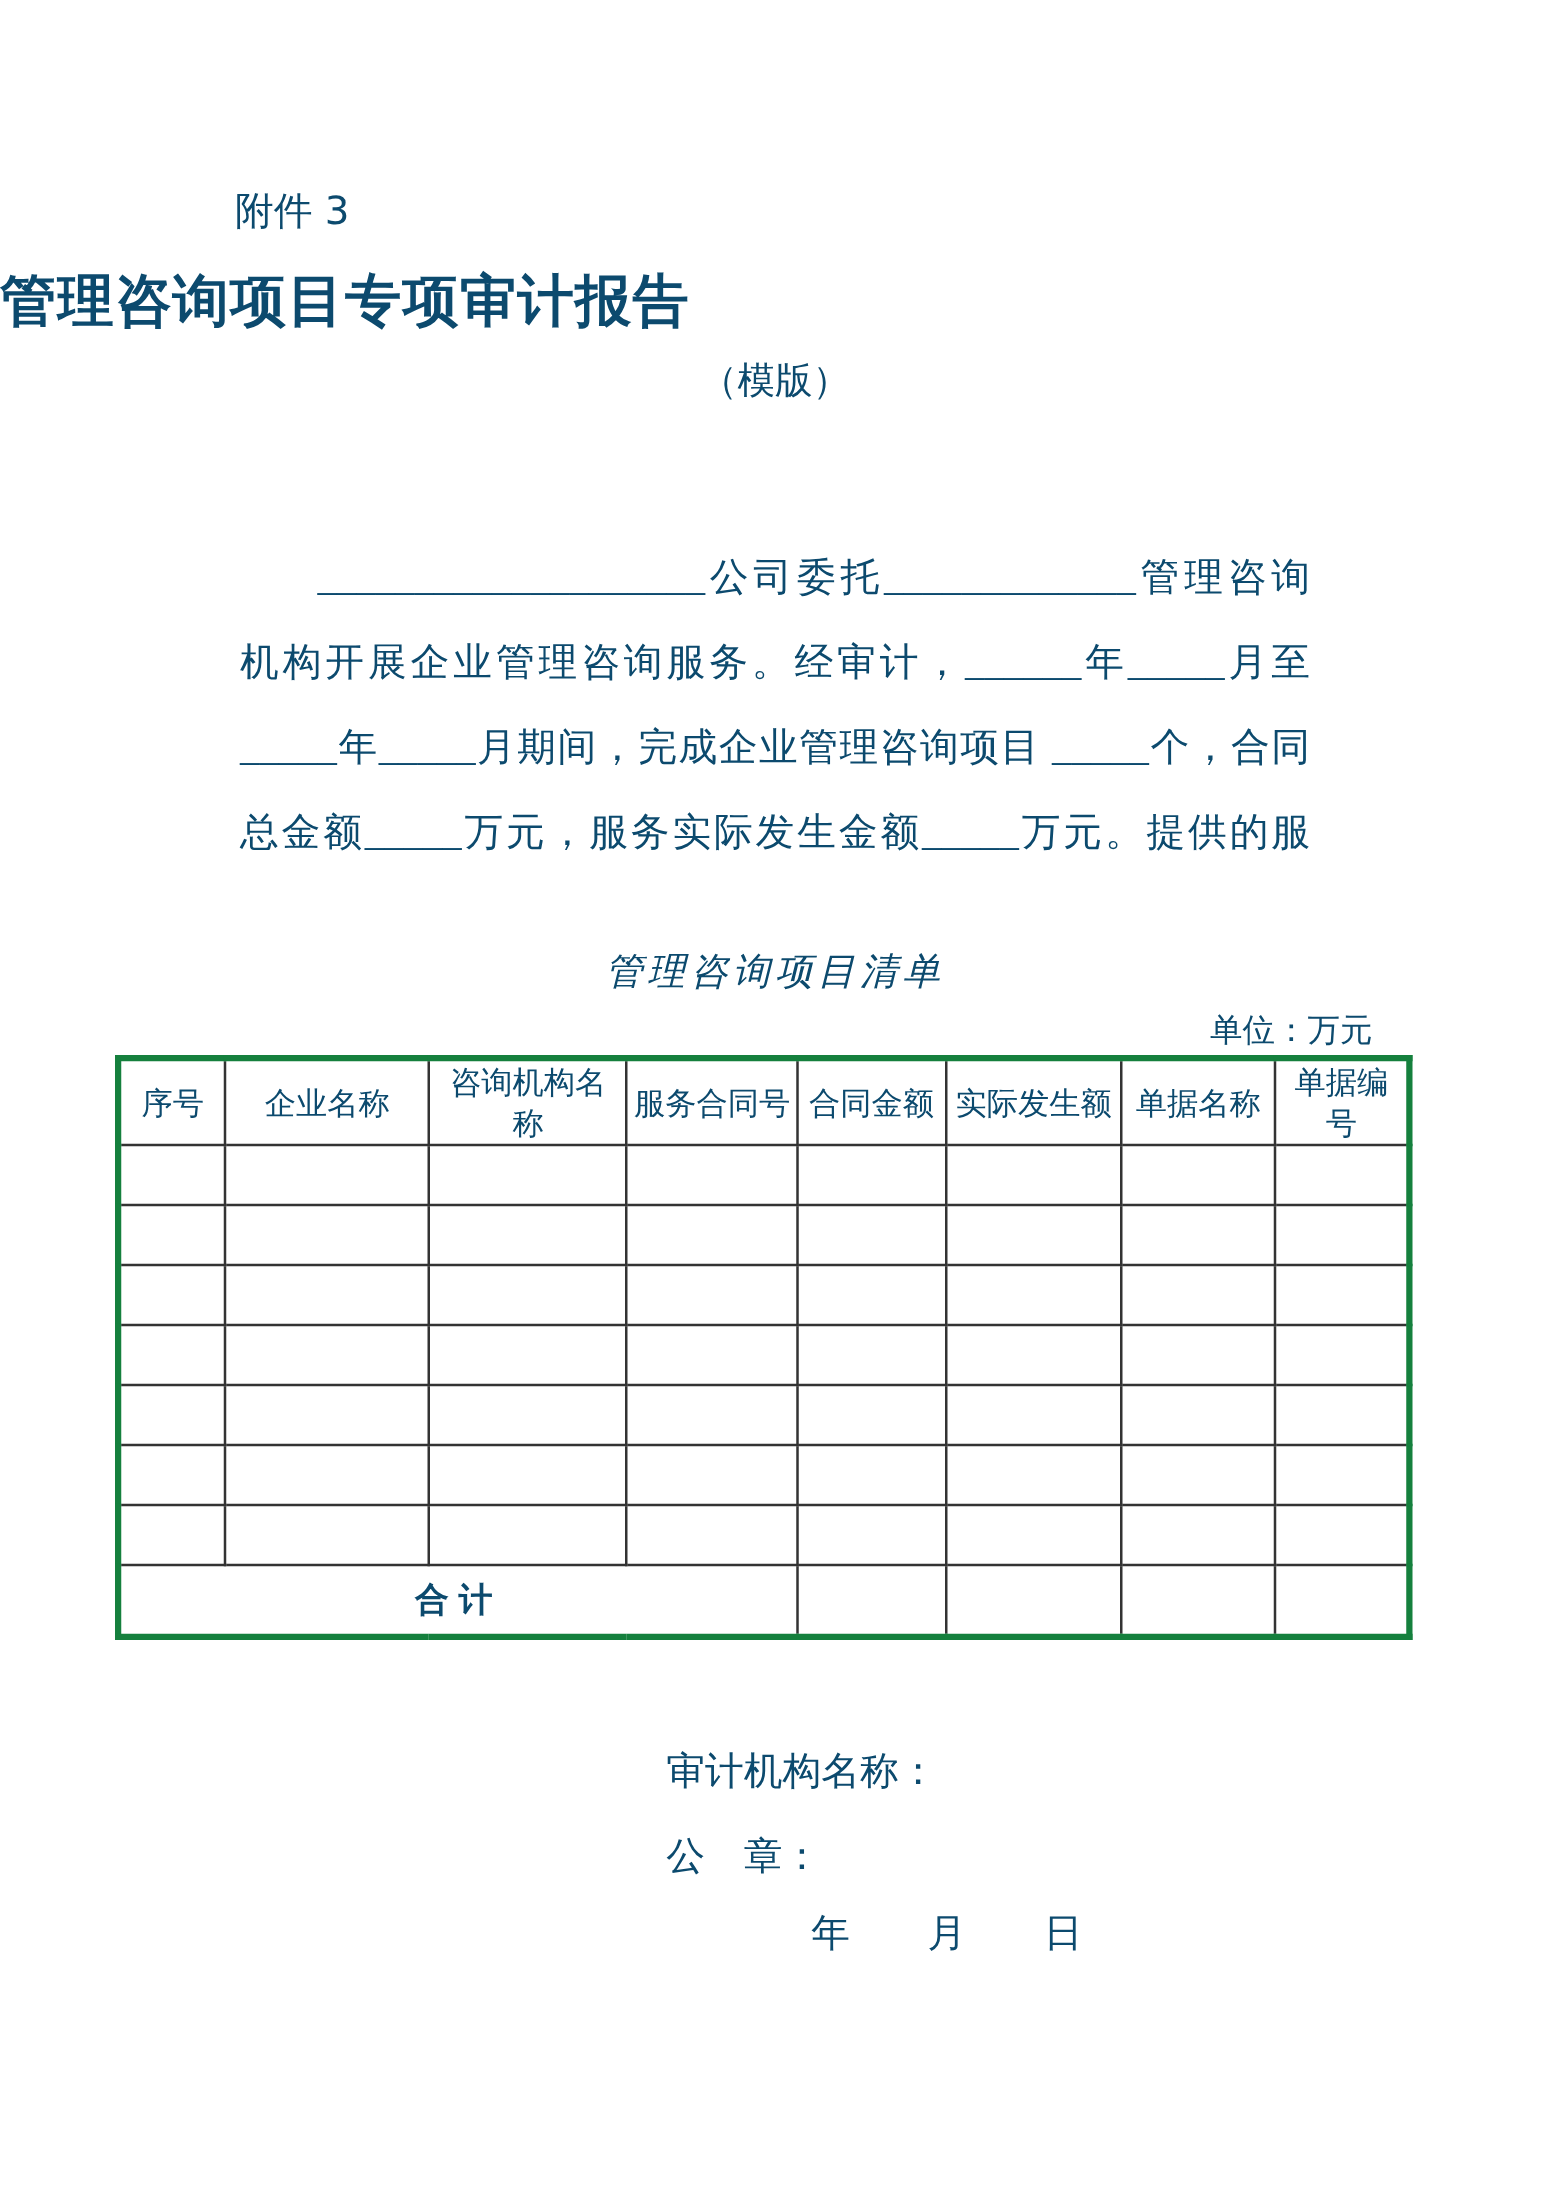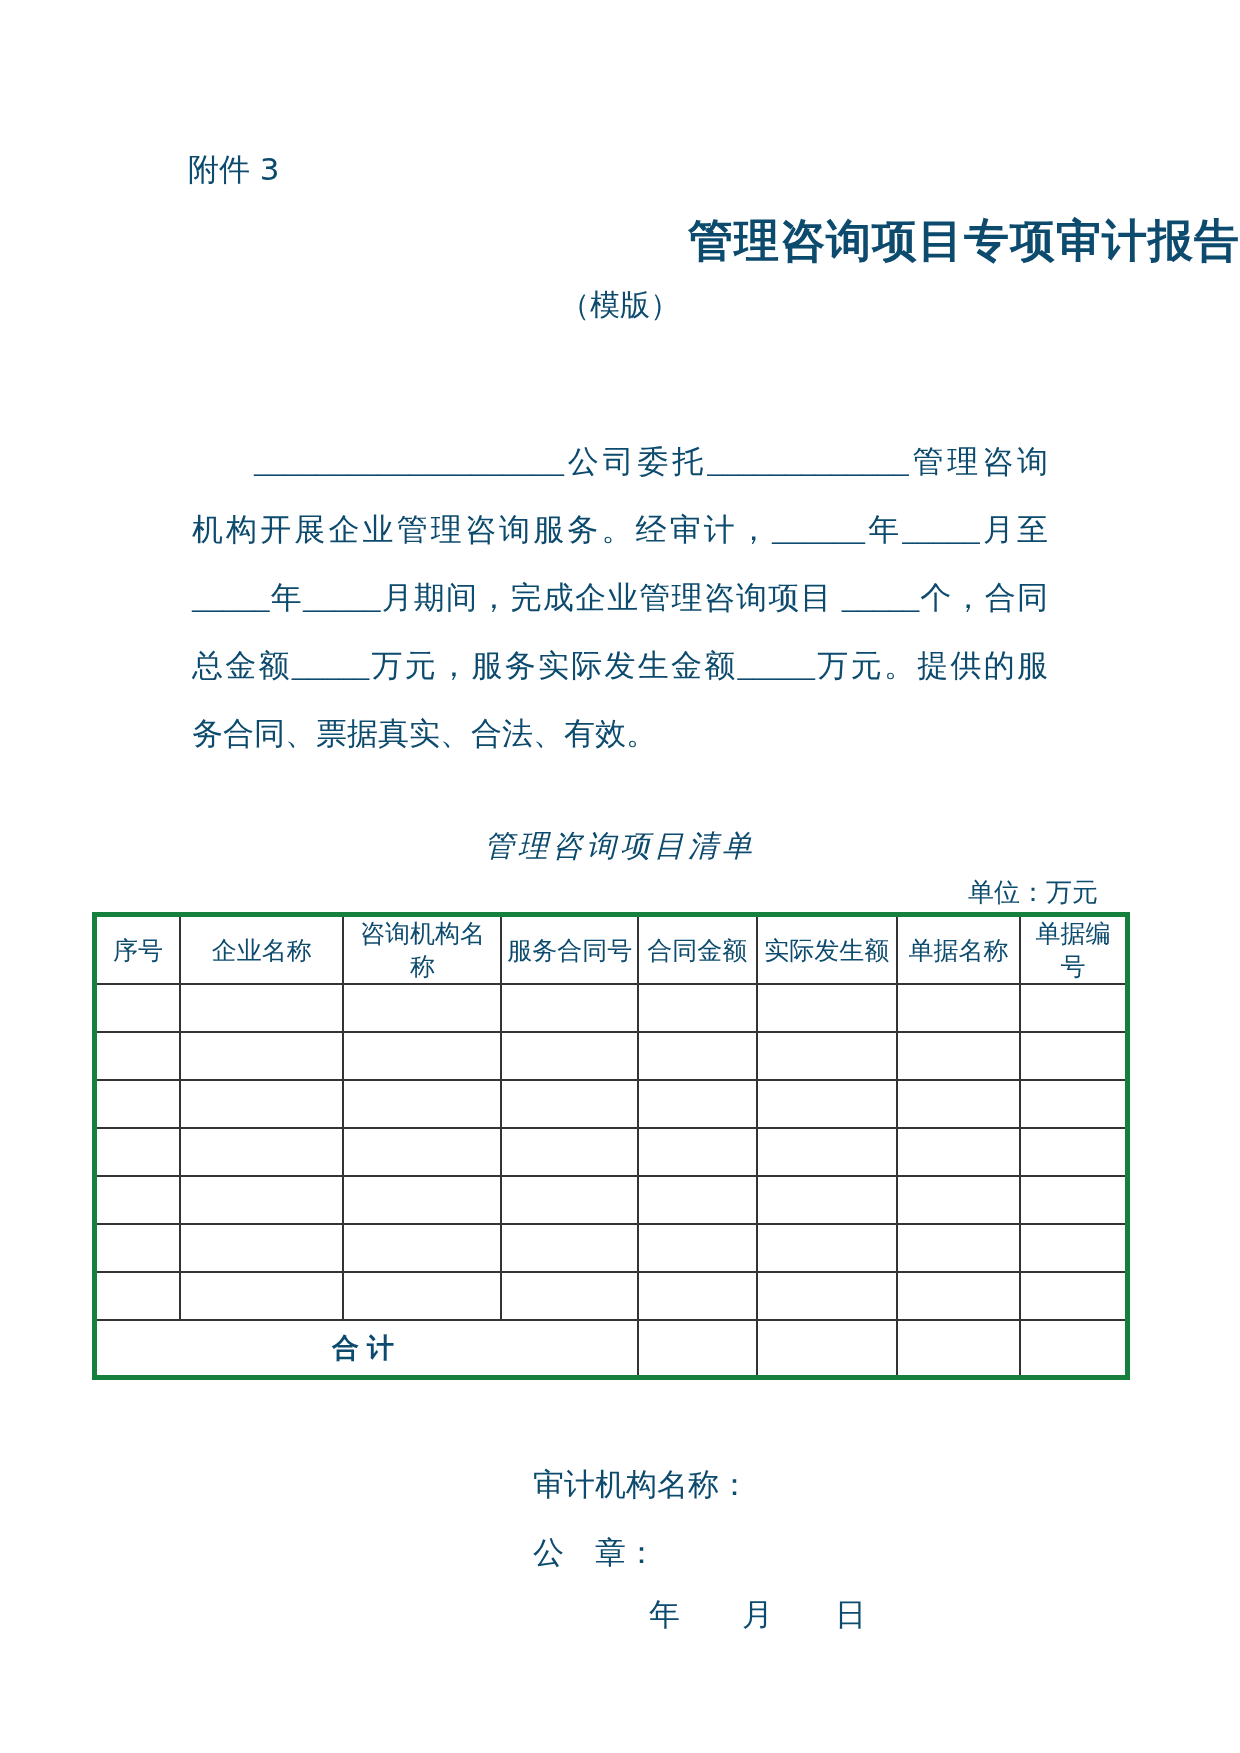--- a/index.html
+++ b/index.html
@@ -15,21 +15,21 @@
     box-sizing: border-box;
   }
   .attachment {
     margin: 150px 0 0 188px;
     font-family: "DejaVu Sans", "Liberation Sans", sans-serif;
     font-size: 31px;
     line-height: 38px;
   }
   .doc-title {
     margin: 26px 0 0 0;
-    text-align: right;
+    text-align: left;
     font-family: "DejaVu Sans", "Liberation Sans", sans-serif;
     font-weight: bold;
     font-size: 45px;
     line-height: 54px;
     letter-spacing: 1px;
   }
   .doc-subtitle {
     margin-top: 18px;
     text-align: center;
     font-size: 30px;
@@ -101,21 +101,20 @@
 
   <h1 class="doc-title">管理咨询项目专项审计报告</h1>
 
   <div class="doc-subtitle">（模版）</div>
 
   <div class="intro">
       <div class="para-line first">____________________公司委托_____________管理咨询</div>
       <div class="para-line">机构开展企业管理咨询服务。经审计，______年_____月至</div>
       <div class="para-line">_____年_____月期间，完成企业管理咨询项目 _____个，合同</div>
       <div class="para-line">总金额_____万元，服务实际发生金额_____万元。提供的服</div>
-      <div class="para-line last">务合同、票据真实、合法、有效。</div>
     </div>
 
   <div class="table-title">管理咨询项目清单</div>
 
   <div class="unit-label">单位：万元</div>
 
   <table class="project-table">
     <colgroup>
       <col style="width:8.3%">
       <col style="width:15.8%">

